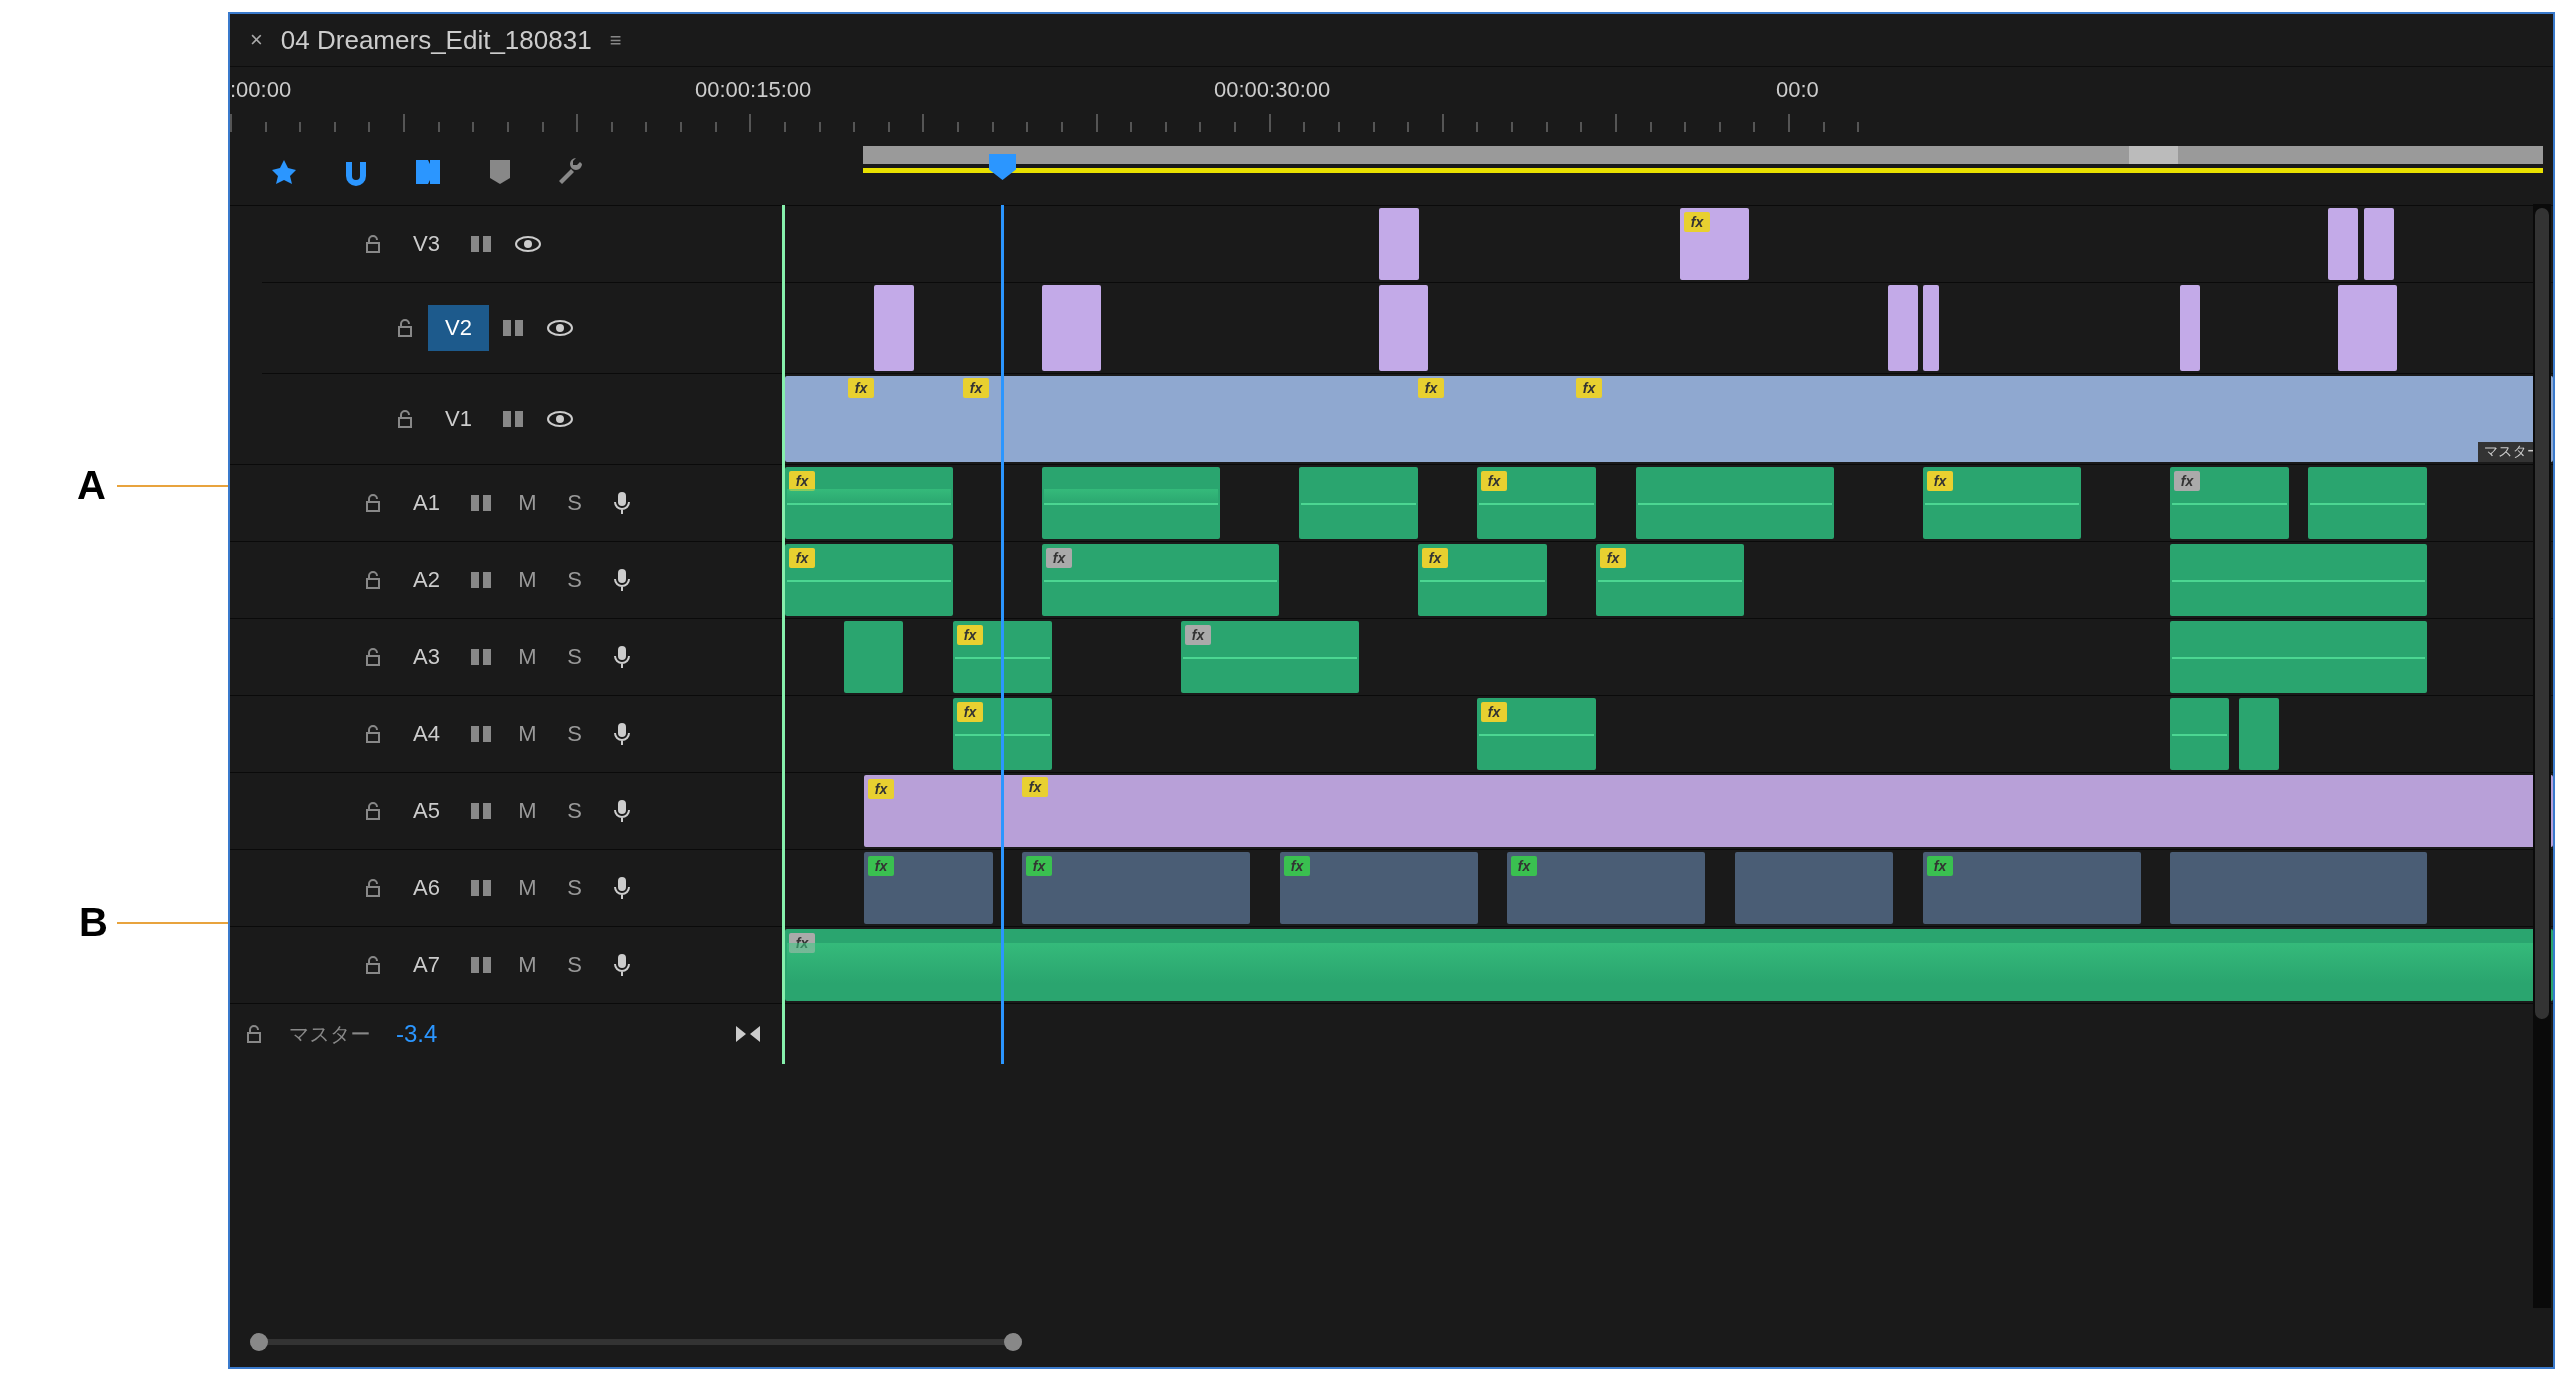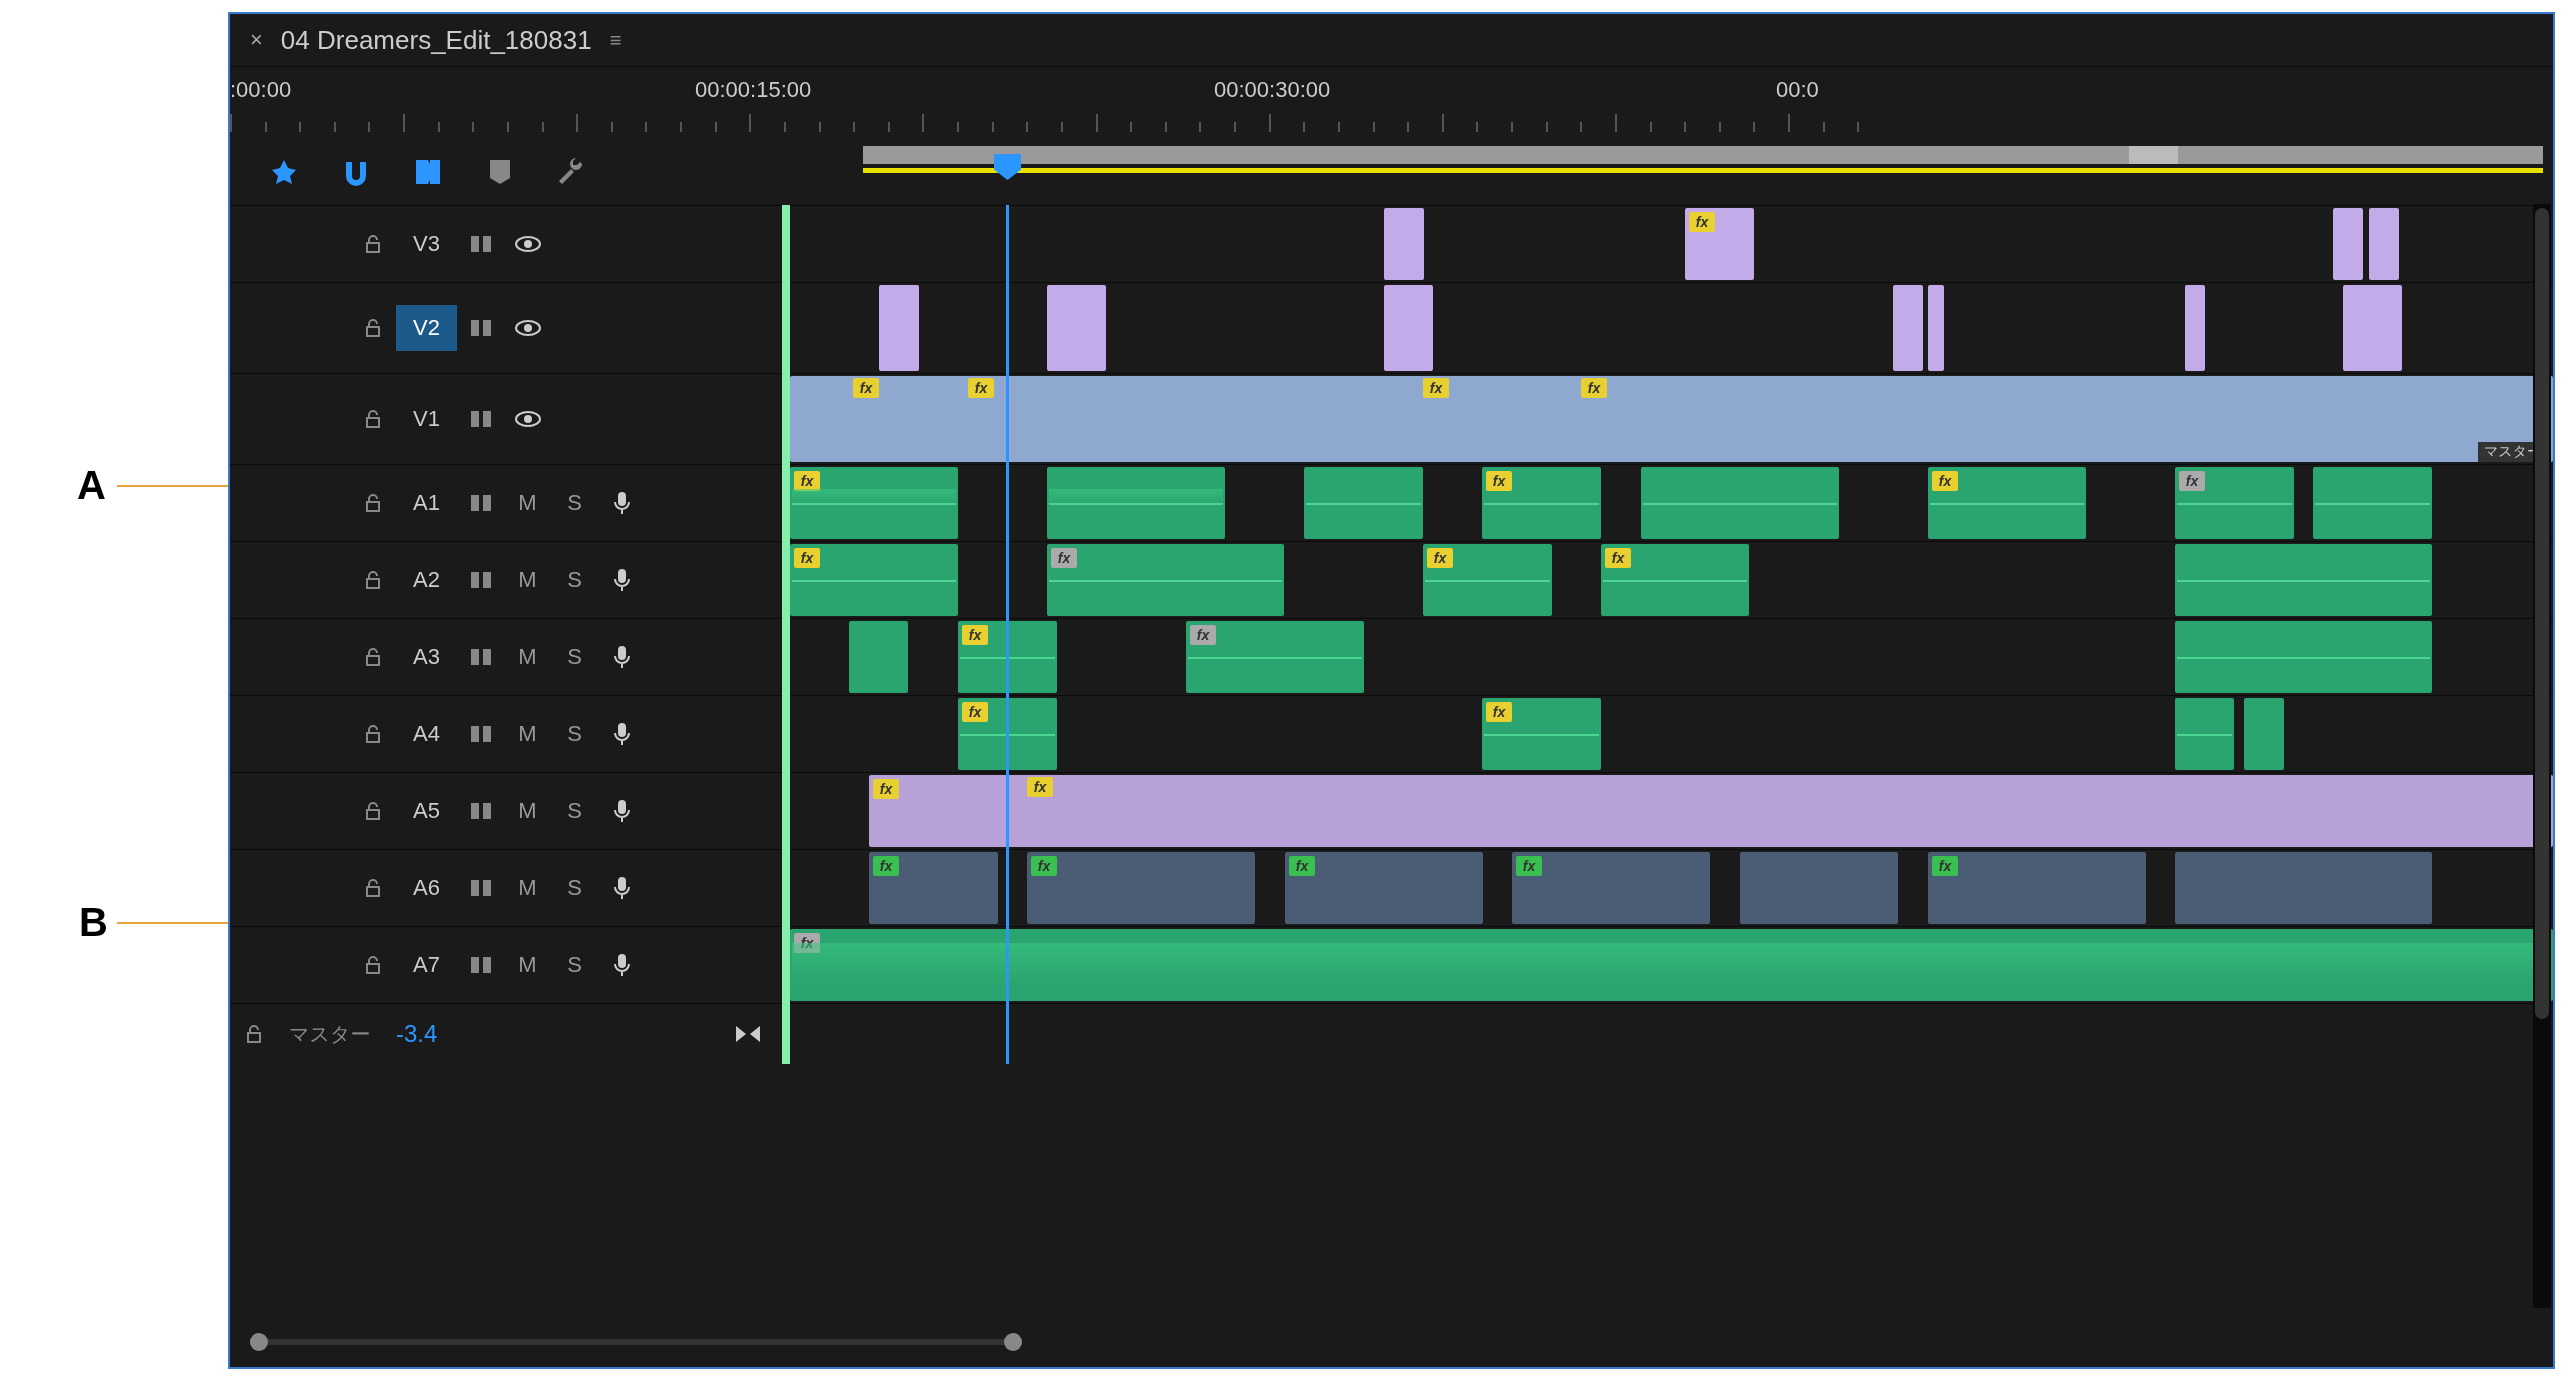--- a/index.html
+++ b/index.html
@@ -27,35 +27,35 @@
 .tool-icon { width: 36px; height: 36px; display: flex; align-items: center; justify-content: center; }
 .scrollbar-top { flex: 1; position: relative; height: 67px; margin-right: 10px; }
 .scroll-track { position: absolute; top: 8px; left: 0; right: 0; height: 18px; background: #9a9a9a; }
 .scroll-thumb { position: absolute; top: 8px; height: 18px; background: #bbb; }
 .yellow-line { position: absolute; top: 30px; left: 0; right: 0; height: 5px; background: #e8e000; }
 .scroll-end { position: absolute; top:8px; width:8px; height:18px; background:#248; left:0; }
 
 .tracks-wrap { display: flex; }
 .track-headers { width: 552px; }
 .track-header { display: flex; align-items: center; height: 77px; border-top: 1px solid #0a0a0a; }
-.track-header.tall { height: 91px; }
+.track-header.tall { height: 91px; margin-left: 32px; }
 .track-header .spacer { width: 119px; }
 .lock-col { width: 47px; display:flex; justify-content:center; }
 .trackname { width: 61px; height: 46px; display: flex; align-items: center; justify-content: center; color: #ccc; font-size: 22px; }
 .trackname.selected { background: #1d5a8c; color: #fff; }
 .syncbtn { width: 47px; display:flex; justify-content:center; }
 .mcol { width: 47px; display:flex; justify-content:center; color:#999; font-size:22px; }
 .scol { width: 47px; display:flex; justify-content:center; color:#999; font-size:22px; }
 .eyecol { width: 47px; display:flex; justify-content:center; }
 .miccol { width: 47px; display:flex; justify-content:center; }
 .master-header { display:flex; align-items:center; height: 61px; border-top:1px solid #0a0a0a; }
 .master-name { color:#888; font-size:20px; width:119px; padding-left:12px; }
 .master-val { color:#2b96ff; font-size:24px; }
 
-.track-content { flex: 1; position: relative; border-left: 8px solid #86efac; }
+.track-content { flex: 1; position: relative; border-left: 3px solid #86efac; }
 .track-row { position: relative; height: 77px; border-top: 1px solid #0a0a0a; background: #1a1a1a; }
 .track-row.tall { height: 91px; }
 .clip { position: absolute; top: 2px; bottom: 2px; border-radius: 2px; }
 .clip.purple { background: #c3aae8; }
 .clip.blue { background: #8fa8d0; }
 .clip.green { background: #2aa56f; }
 .clip.lpurple { background: #b8a0d8; }
 .clip.slate { background: #4a5d75; }
 .fx-badge { position: absolute; top: 4px; left: 4px; width: 26px; height: 20px; background: #e8d030; border-radius: 2px; display:flex; align-items:center; justify-content:center; font-size:14px; font-style:italic; font-weight:700; color:#333; }
 .fx-badge.gray { background: #aaa; }

